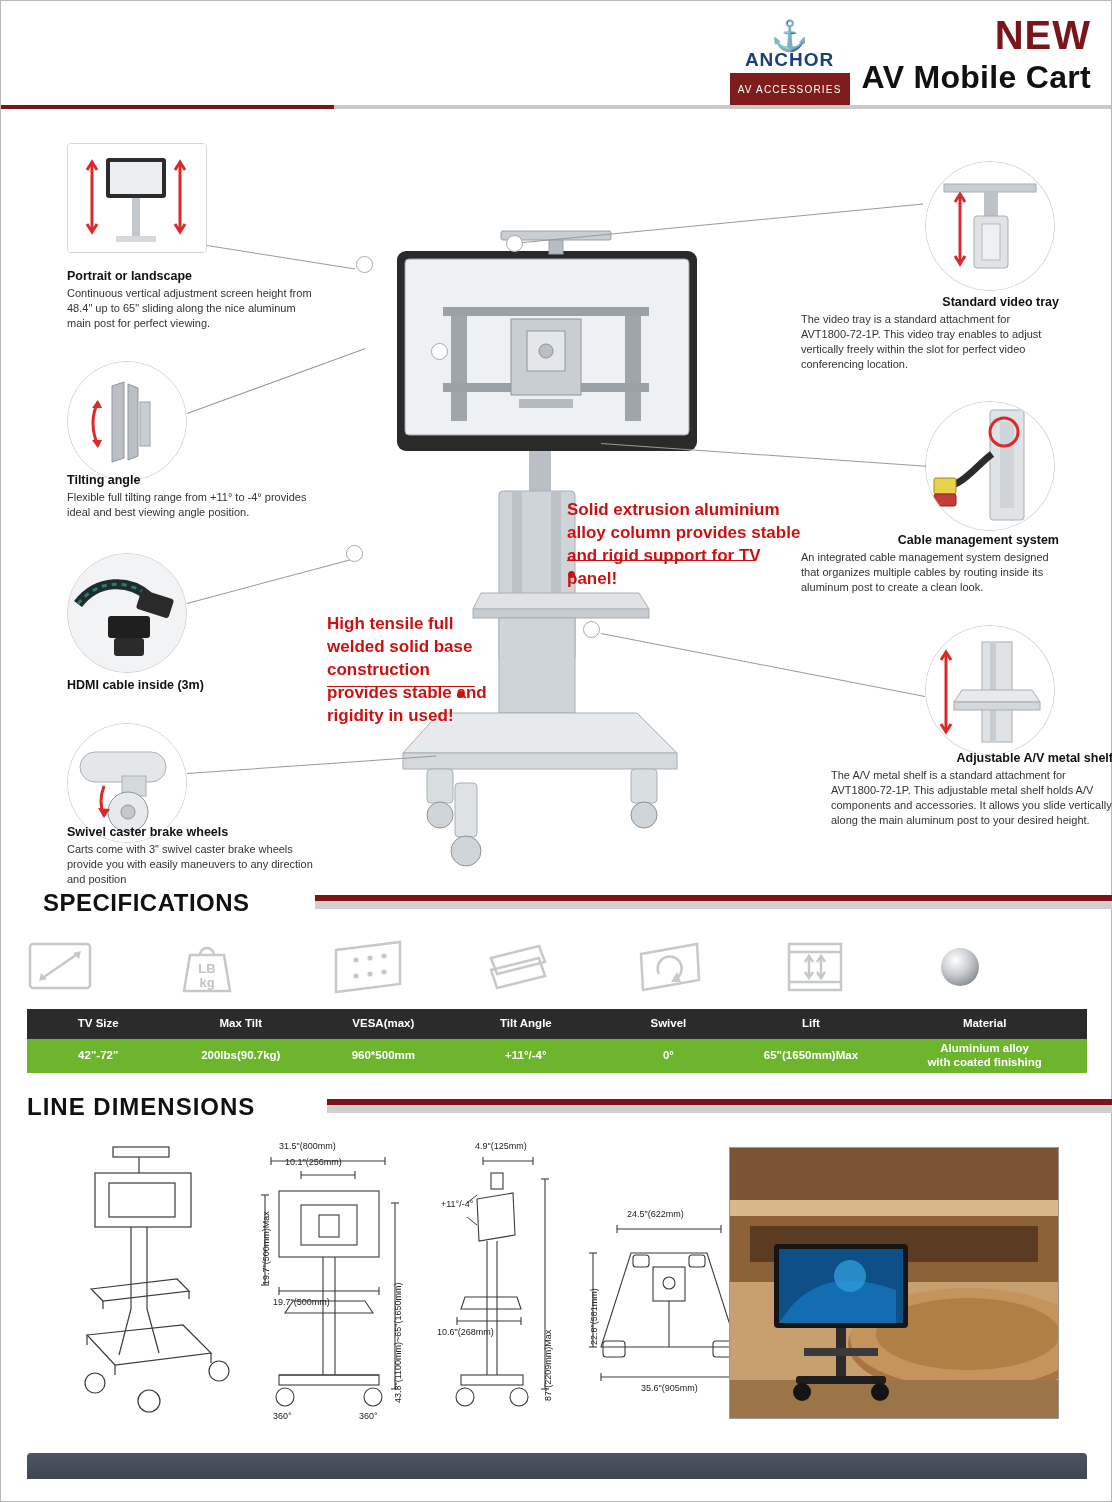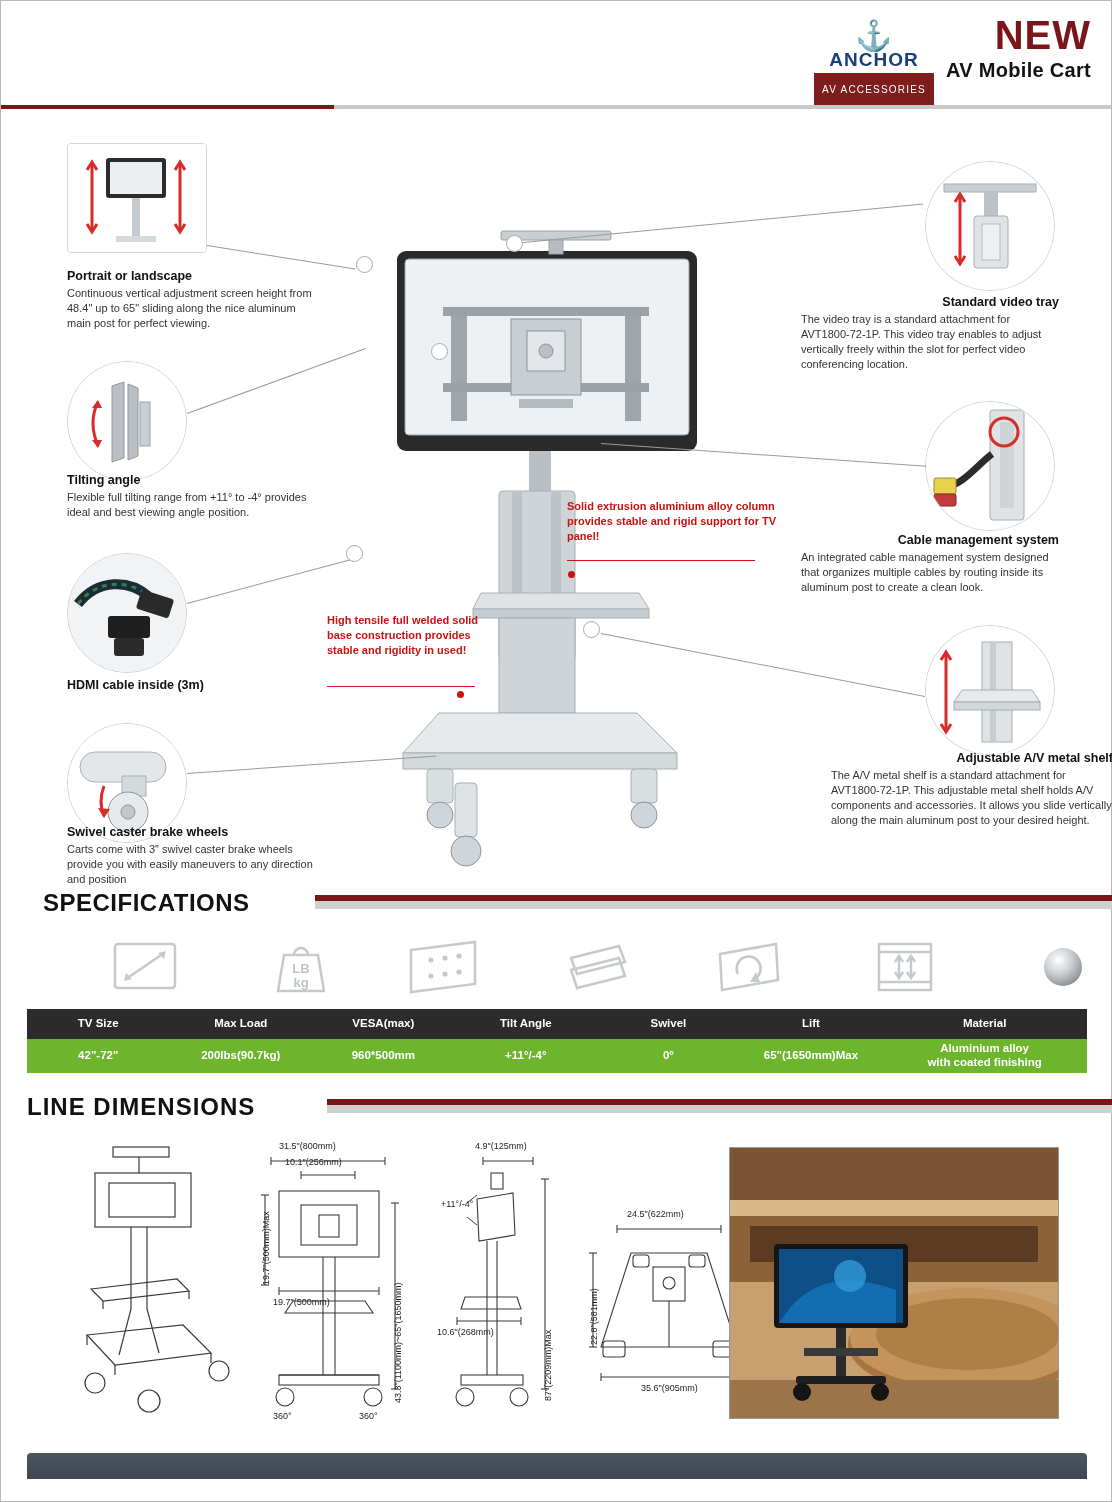--- a/index.html
+++ b/index.html
@@ -49,21 +49,21 @@
   .anchor-logo .anchor-sub {
     font-size: 10px; color: #ffffff; background: #7f1d1d; letter-spacing: 1.2px;
     margin-top: 2px; padding: 11px 0;
   }
   .title-block { text-align: right; }
   .title-new {
     font-size: 40px; font-weight: bold; color: #7a1519; line-height: 1;
     letter-spacing: 1px;
   }
   .title-main {
-    font-size: 20px; font-weight: bold; color: #111; margin-top: 4px;
+    font-size: 32px; font-weight: bold; color: #111; margin-top: 4px;
     letter-spacing: .3px;
   }
   .header-rule {
     position: absolute; left: 0; top: 104px; width: 1110px; height: 4px;
     background: linear-gradient(to right, #7a1519 0%, #7a1519 30%, #c9c9c9 30%, #c9c9c9 100%);
   }
 
   
   .features { position: absolute; left: 0; top: 112px; width: 1110px; height: 770px; }
 
@@ -76,21 +76,21 @@
   }
   .thumb.round { border-radius: 50%; border: 1px solid #d0d0d0; }
 
   .cap { position: absolute; width: 250px; }
   .cap h4 { margin: 0 0 3px 0; font-size: 12.5px; font-weight: bold; color: #111; }
   .cap p { margin: 0; font-size: 11px; line-height: 1.35; color: #333; }
   .cap.right { text-align: left; }
   .cap.right h4 { text-align: right; }
 
   .callout {
-    position: absolute; color: #cc1111; font-weight: bold; font-size: 11px;
+    position: absolute; color: #cc1111; font-weight: bold; font-size: 17px;
     line-height: 1.35; width: 235px;
   }
 
   .leader { position: absolute; border-top: 1px solid #9a9a9a; height: 0; }
   .dot-circle {
     position: absolute; width: 17px; height: 17px; border-radius: 50%;
     border: 1px solid #a8a8a8; background: #fff;
   }
   .red-dot { position: absolute; width: 7px; height: 7px; border-radius: 50%; background: #cc1111; }
 
@@ -102,21 +102,21 @@
   }
   .spec-bar {
     position: absolute; left: 272px; top: 6px; width: 814px; height: 14px;
     background: linear-gradient(to bottom, #7a1519 0%, #7a1519 45%, #cfcfcf 45%, #cfcfcf 100%);
   }
 
   .icon-row {
     position: absolute; left: 26px; top: 926px; width: 1060px; height: 80px;
     display: flex;
   }
-  .icon-cell { flex: 1; display: flex; align-items: center; justify-content: flex-end; }
+  .icon-cell { flex: 1; display: flex; align-items: center; justify-content: flex-start; }
 
   .spec-table { position: absolute; left: 26px; top: 1008px; width: 1060px; }
   .spec-table .hdr, .spec-table .val { display: flex; }
   .spec-table .hdr {
     background: #2b2b2b; color: #fff; height: 30px;
     font-size: 11.5px; font-weight: bold;
   }
   .spec-table .val {
     background: #6cb52d; color: #fff; height: 34px;
     font-size: 11.5px; font-weight: bold;
@@ -451,21 +451,21 @@
           </radialGradient>
         </defs>
         <circle cx="24" cy="24" r="19" fill="url(#mg)"></circle>
       </svg>
     </div>
   </div>
 
   <div class="spec-table">
     <div class="hdr">
       <div class="c">TV Size</div>
-      <div class="c">Max Load</div>
+      <div class="c">Max Tilt</div>
       <div class="c">VESA(max)</div>
       <div class="c">Tilt Angle</div>
       <div class="c">Swivel</div>
       <div class="c">Lift</div>
       <div class="c wide">Material</div>
     </div>
     <div class="val">
       <div class="c">42"-72"</div>
       <div class="c">200lbs(90.7kg)</div>
       <div class="c">960*500mm</div>

